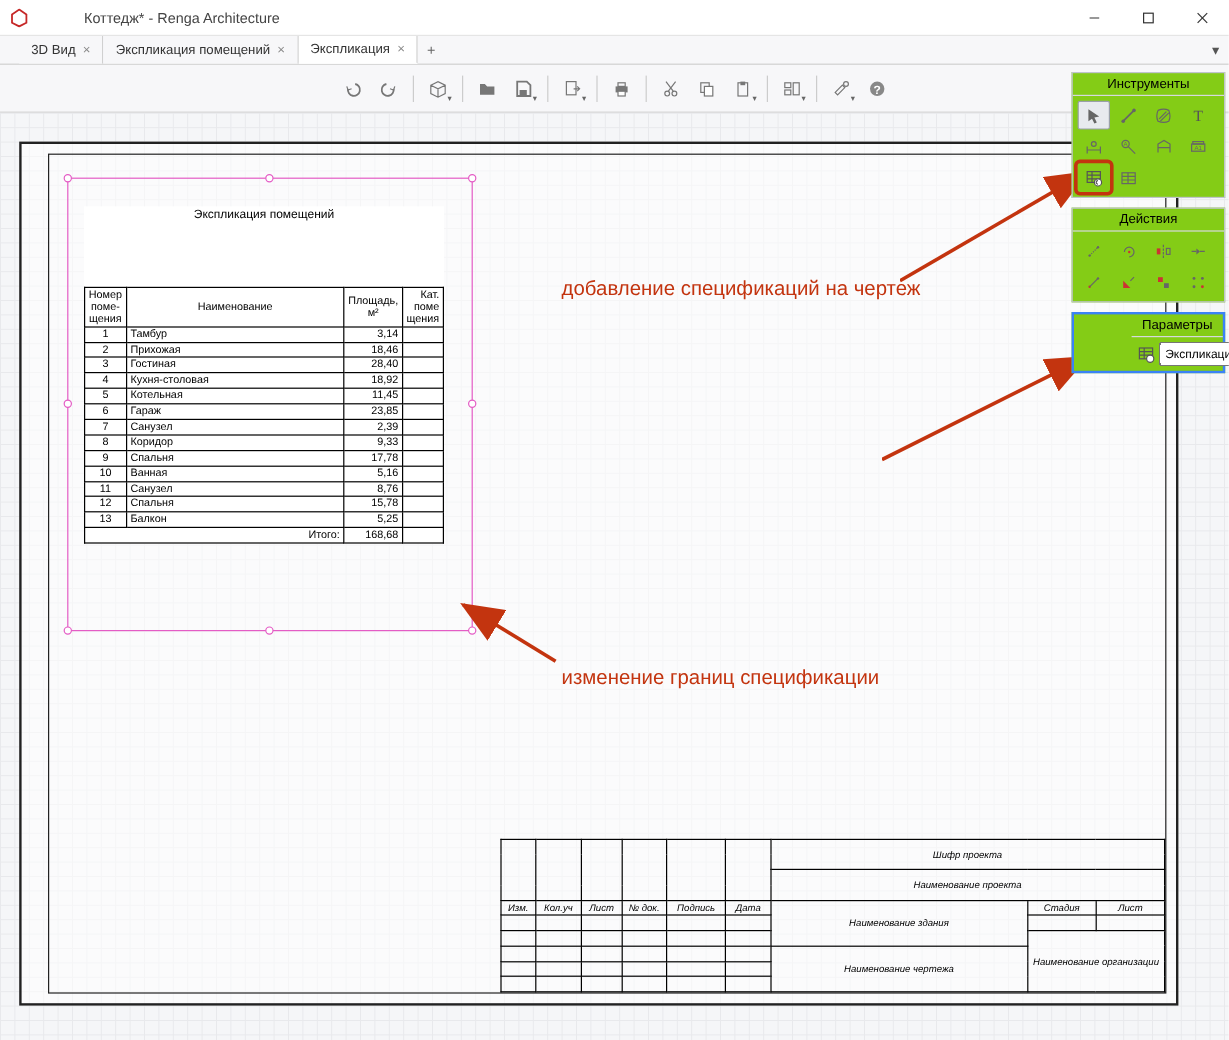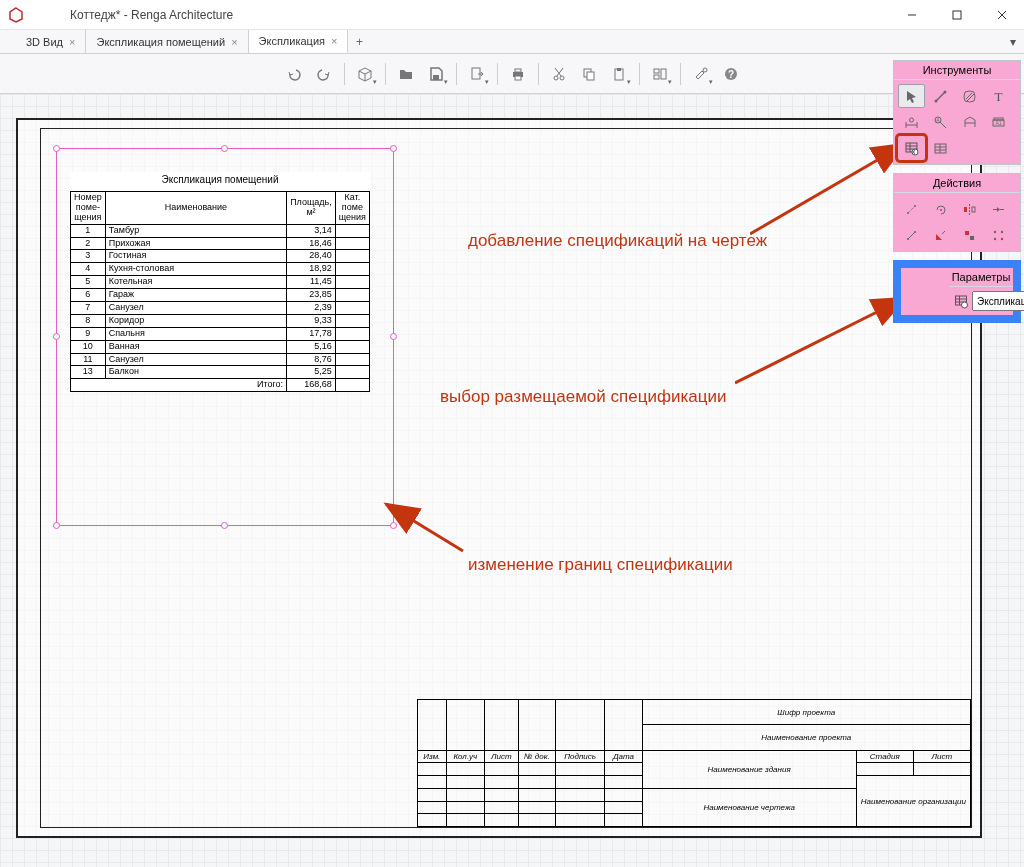--- a/index.html
+++ b/index.html
@@ -36,42 +36,42 @@
 
 .selection { position:absolute; left:38px; top:28px; width:338px; height:378px; border:1px solid #e45cc5; }
 .selh { position:absolute; width:7px; height:7px; border:1px solid #e45cc5; background:#fff; border-radius:50%; }
 .selh.tl{left:-4px;top:-4px;} .selh.tr{right:-4px;top:-4px;} .selh.bl{left:-4px;bottom:-4px;} .selh.br{right:-4px;bottom:-4px;}
 .selh.tc{left:50%;top:-4px;margin-left:-4px;} .selh.bc{left:50%;bottom:-4px;margin-left:-4px;}
 .selh.lc{left:-4px;top:50%;margin-top:-4px;} .selh.rc{right:-4px;top:50%;margin-top:-4px;}
 
 
 .spec { position:absolute; left:52px; top:52px; width:300px; background:#fff; font-size:10px; }
 .spec-title { text-align:center; padding:2px 0 6px; font-size:10px; }
-.spec table { width:100%; border-collapse:collapse; }
+.spec table { width:100%; border-collapse:collapse;margin-top:48px; }
 .spec th, .spec td { border:1px solid #000; padding:1px 3px; font-weight:normal; font-size:9px; line-height:1.1; }
 .spec th { text-align:center; }
 .spec .c-num{width:28px;text-align:center;}
 .spec .c-name{text-align:left;}
 .spec .c-area{width:46px;text-align:right;}
-.spec .c-cat{width:30px;text-align:center;}
+.spec .c-cat{width:30px;text-align:right;}
 .spec tfoot td{text-align:right;}
 
 
 .titleblock { position:absolute; right:9px; bottom:9px; width:554px; height:128px; }
 .titleblock table{width:100%; height:100%; border-collapse:collapse;}
 .titleblock td{border:1px solid #000; font-size:8px; text-align:center; padding:1px; font-style:italic;}
 
 
 .anno{ position:absolute; color:#c3340f; font-size:17px; font-family: Arial,sans-serif; line-height:1.35; z-index:50; }
 .arrow{ position:absolute; z-index:49; }
 
 
 .sidepanels{ position:absolute; right:3px; top:60px; width:128px; display:flex; flex-direction:column; gap:8px; z-index:60; }
-.panel{ border:1px solid #bfc4cc; background:#f9a8d4; }
-.panel.hl{ border:8px solid #3b82f6;padding-left:48px; }
+.panel{ border:1px solid #bfc4cc; background:#84cc16; }
+.panel.hl{ border:2px solid #3b82f6;padding-left:48px; }
 .panel-title{ text-align:center; font-size:11px; padding:3px 0; border-bottom:1px solid #d6d9dd; }
 .panel-body{ padding:4px; display:flex; flex-wrap:wrap; gap:2px; }
 .pbtn{ width:27px; height:24px; display:flex; align-items:center; justify-content:center; border:1px solid transparent; color:#555; border-radius:2px; }
 .pbtn.sel{ border:1px solid #9aa0a8; background:#e8eaee; }
 .pbtn.hl{ outline:3px solid #c3340f; }
 .panel .row{ display:flex; align-items:center; gap:3px; width:100%; }
 .panel select{ flex:1; font-size:10px; height:20px; }
 
 svg{display:block;}
 </style>
@@ -300,20 +300,26 @@
               <tr>
                 <td class="c-num">10</td>
                 <td class="c-name">Ванная</td>
                 <td class="c-area">5,16</td>
                 <td class="c-cat"></td>
               </tr>
               <tr>
                 <td class="c-num">11</td>
                 <td class="c-name">Санузел</td>
                 <td class="c-area">8,76</td>
+                <td class="c-cat"></td>
+              </tr>
+              <tr>
+                <td class="c-num">12</td>
+                <td class="c-name">Спальня</td>
+                <td class="c-area">15,78</td>
                 <td class="c-cat"></td>
               </tr>
               <tr>
                 <td class="c-num">13</td>
                 <td class="c-name">Балкон</td>
                 <td class="c-area">5,25</td>
                 <td class="c-cat"></td>
               </tr>
             </tbody>
           <tfoot>
@@ -406,21 +412,20 @@
     <div class="anno" style="left:468px; top:136px;">добавление спецификаций на чертеж</div>
     <svg class="arrow" style="left:750px; top:40px;" width="170" height="102">
       <defs>
           <marker id="ah1" markerWidth="12" markerHeight="10" refX="11" refY="5" orient="auto">
             <polygon points="0,0 12,5 0,10" fill="#c3340f"></polygon>
           </marker>
         </defs>
       <line x1="0" y1="100" x2="155" y2="10" stroke="#c3340f" stroke-width="3" marker-end="url(#ah1)"></line>
     </svg>
 
-    <div class="anno" style="left:440px; top:292px;">выбор размещаемой спецификации</div>
     <svg class="arrow" style="left:735px; top:196px;" width="185" height="95">
       <defs>
           <marker id="ah2" markerWidth="12" markerHeight="10" refX="11" refY="5" orient="auto">
             <polygon points="0,0 12,5 0,10" fill="#c3340f"></polygon>
           </marker>
         </defs>
       <line x1="0" y1="93" x2="170" y2="8" stroke="#c3340f" stroke-width="3" marker-end="url(#ah2)"></line>
     </svg>
 
     <div class="anno" style="left:468px; top:460px;">изменение границ спецификации</div>

